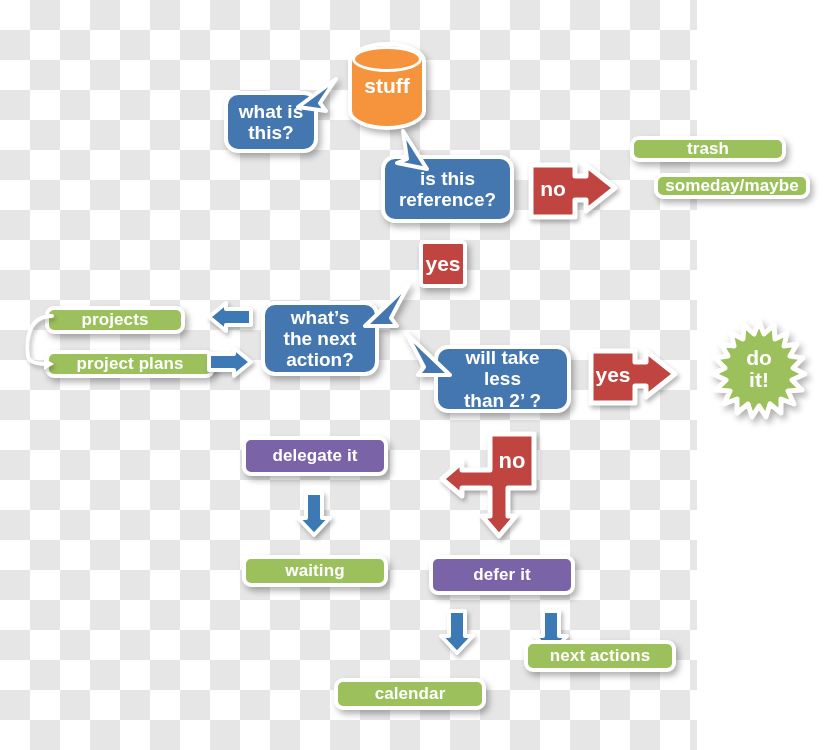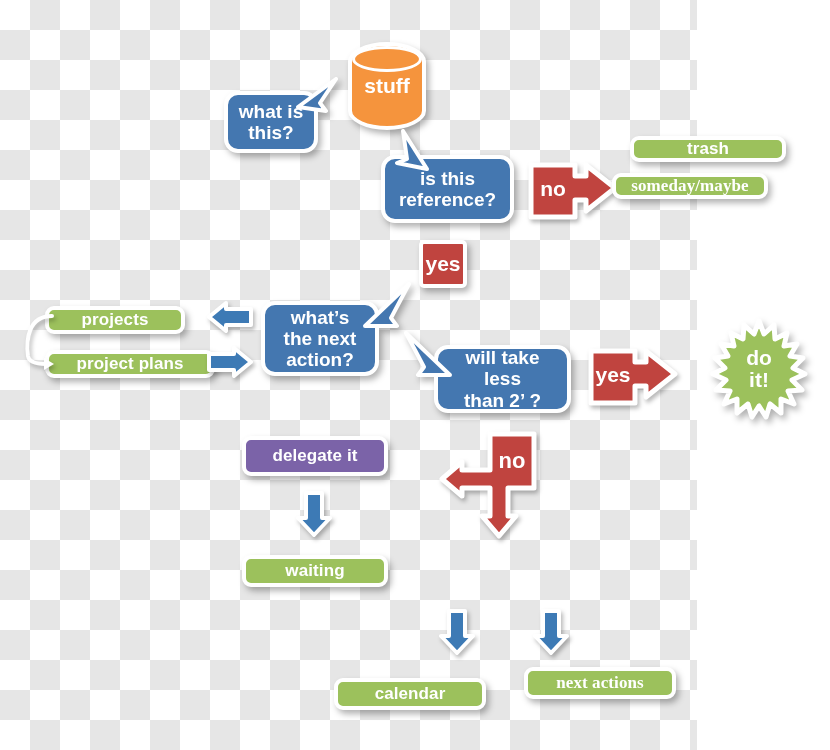--- a/index.html
+++ b/index.html
@@ -175,21 +175,21 @@
   <div class="arrow" style="left:528px; top:162px; width:90px; height:58px;">
     <svg width="90" height="58" viewBox="0 0 90 58">
       <path d="M3 3 H47 V14 H58 V3 L87 26 L58 49 V38 H47 V55 H3 Z" fill="#c0443f" stroke="#ffffff" stroke-width="5" stroke-linejoin="round"></path>
       <text x="25" y="34" fill="#ffffff" font-family="Liberation Sans, sans-serif" font-size="21" font-weight="bold" text-anchor="middle">no</text>
     </svg>
   </div>
 
   <div class="node pill green" style="left:630px; top:136px; width:156px; height:26px;">
     <span>trash</span>
   </div>
-  <div class="node pill green" style="left:612px; top:173px; width:156px; height:26px;font-family:Liberation Serif, serif;">
+  <div class="node pill green" style="left:654px; top:173px; width:156px; height:26px;">
     <span>someday/maybe</span>
   </div>
 
   <div class="node token red" style="left:419px; top:240px; width:48px; height:48px;">
     <span>yes</span>
   </div>
 
   <div class="node pill green" style="left:45px; top:306px; width:140px; height:28px;">
     <span>projects</span>
   </div>
@@ -268,33 +268,36 @@
   <div class="arrow" style="left:294px; top:490px; width:40px; height:48px;">
     <svg width="40" height="48" viewBox="0 0 40 48">
       <path d="M12 3 H28 V28 H36 L20 45 L4 28 H12 Z" fill="#3d7ab5" stroke="#ffffff" stroke-width="4" stroke-linejoin="round"></path>
     </svg>
   </div>
 
   <div class="node pill green" style="left:242px; top:555px; width:146px; height:32px;">
     <span>waiting</span>
   </div>
 
+  <div class="node pill purple" style="left:429px; top:555px; width:146px; height:40px;">
+    <span>defer it</span>
+  </div>
 
   <div class="arrow" style="left:437px; top:608px; width:40px; height:48px;">
     <svg width="40" height="48" viewBox="0 0 40 48">
       <path d="M12 3 H28 V28 H36 L20 45 L4 28 H12 Z" fill="#3d7ab5" stroke="#ffffff" stroke-width="4" stroke-linejoin="round"></path>
     </svg>
   </div>
 
   <div class="arrow" style="left:531px; top:608px; width:40px; height:48px;">
     <svg width="40" height="48" viewBox="0 0 40 48">
       <path d="M12 3 H28 V28 H36 L20 45 L4 28 H12 Z" fill="#3d7ab5" stroke="#ffffff" stroke-width="4" stroke-linejoin="round"></path>
     </svg>
   </div>
 
   <div class="node pill green" style="left:334px; top:678px; width:152px; height:32px;justify-content:center;">
     <span>calendar</span>
   </div>
-  <div class="node pill green" style="left:524px; top:667px; width:152px; height:32px;font-family:Liberation Serif, serif;">
+  <div class="node pill green" style="left:524px; top:640px; width:152px; height:32px;">
     <span>next actions</span>
   </div>
 
 </div>
 
 </body></html>

